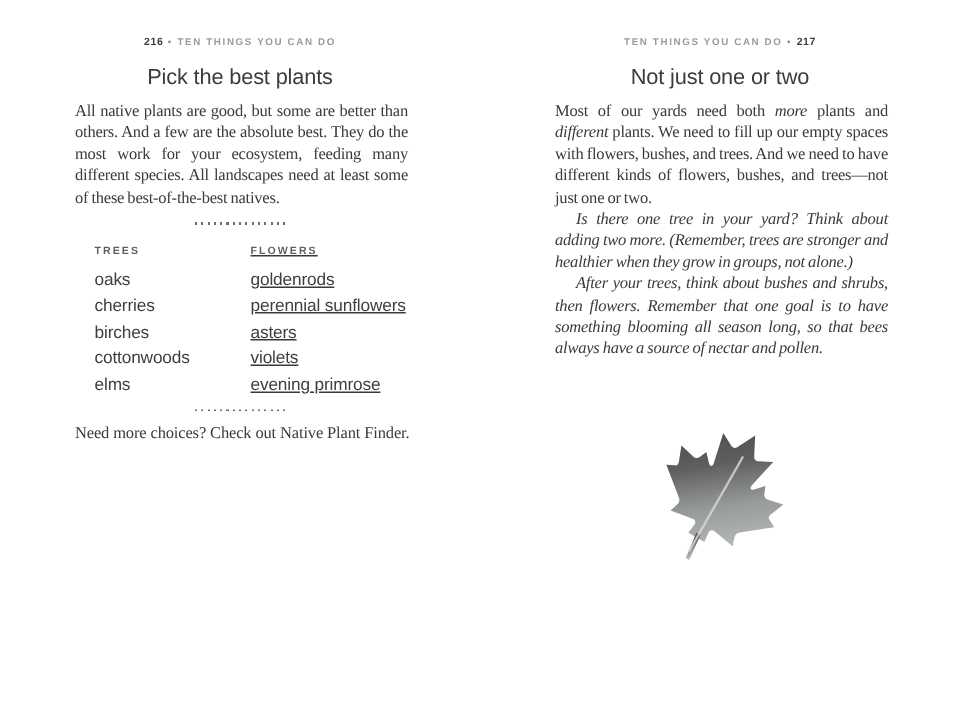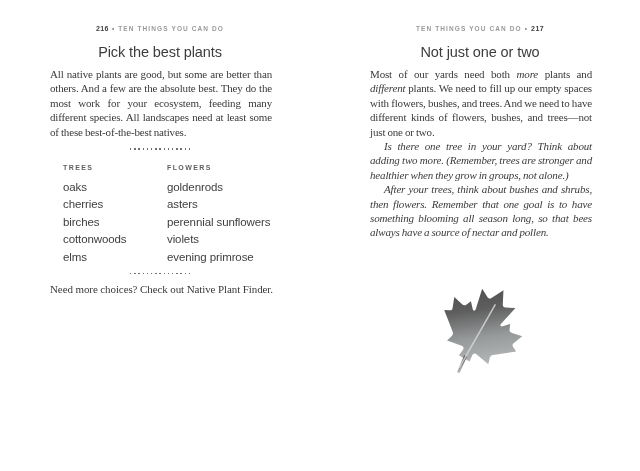--- a/index.html
+++ b/index.html
@@ -48,21 +48,21 @@
   }
   .dotted-divider.second { margin: 6px auto 9px auto; }
 
   .plant-table {
     display: flex;
     font-family: "Liberation Sans", sans-serif;
     margin-top: 14px;
     margin-left: 13px;
   }
   .plant-col.trees { width: 104px; }
-  .plant-col.flowers { flex: 1; }
+  .plant-col.flowers { flex: 1; text-decoration: underline; }
   .col-header {
     font-size: 7px; letter-spacing: 1.4px; font-weight: 700;
     color: #606060; margin-bottom: 8px;
   }
   .plant-item {
     font-size: 11.5px; line-height: 17.6px;
     color: #3e3e3e; letter-spacing: -0.1px;
   }
 
   .note-line {
@@ -101,22 +101,22 @@
           <div class="col-header">TREES</div>
           <div class="plant-item">oaks</div>
           <div class="plant-item">cherries</div>
           <div class="plant-item">birches</div>
           <div class="plant-item">cottonwoods</div>
           <div class="plant-item">elms</div>
         </div>
         <div class="plant-col flowers">
           <div class="col-header">FLOWERS</div>
           <div class="plant-item">goldenrods</div>
+          <div class="plant-item">perennial sunflowers</div>
           <div class="plant-item">asters</div>
-          <div class="plant-item">perennial sunflowers</div>
           <div class="plant-item">violets</div>
           <div class="plant-item">evening primrose</div>
         </div>
       </div>
 
       <div class="dotted-divider second"></div>
 
       <p class="note-line">Need more choices? Check out Native Plant Finder.</p>
     </div>
   </div>

